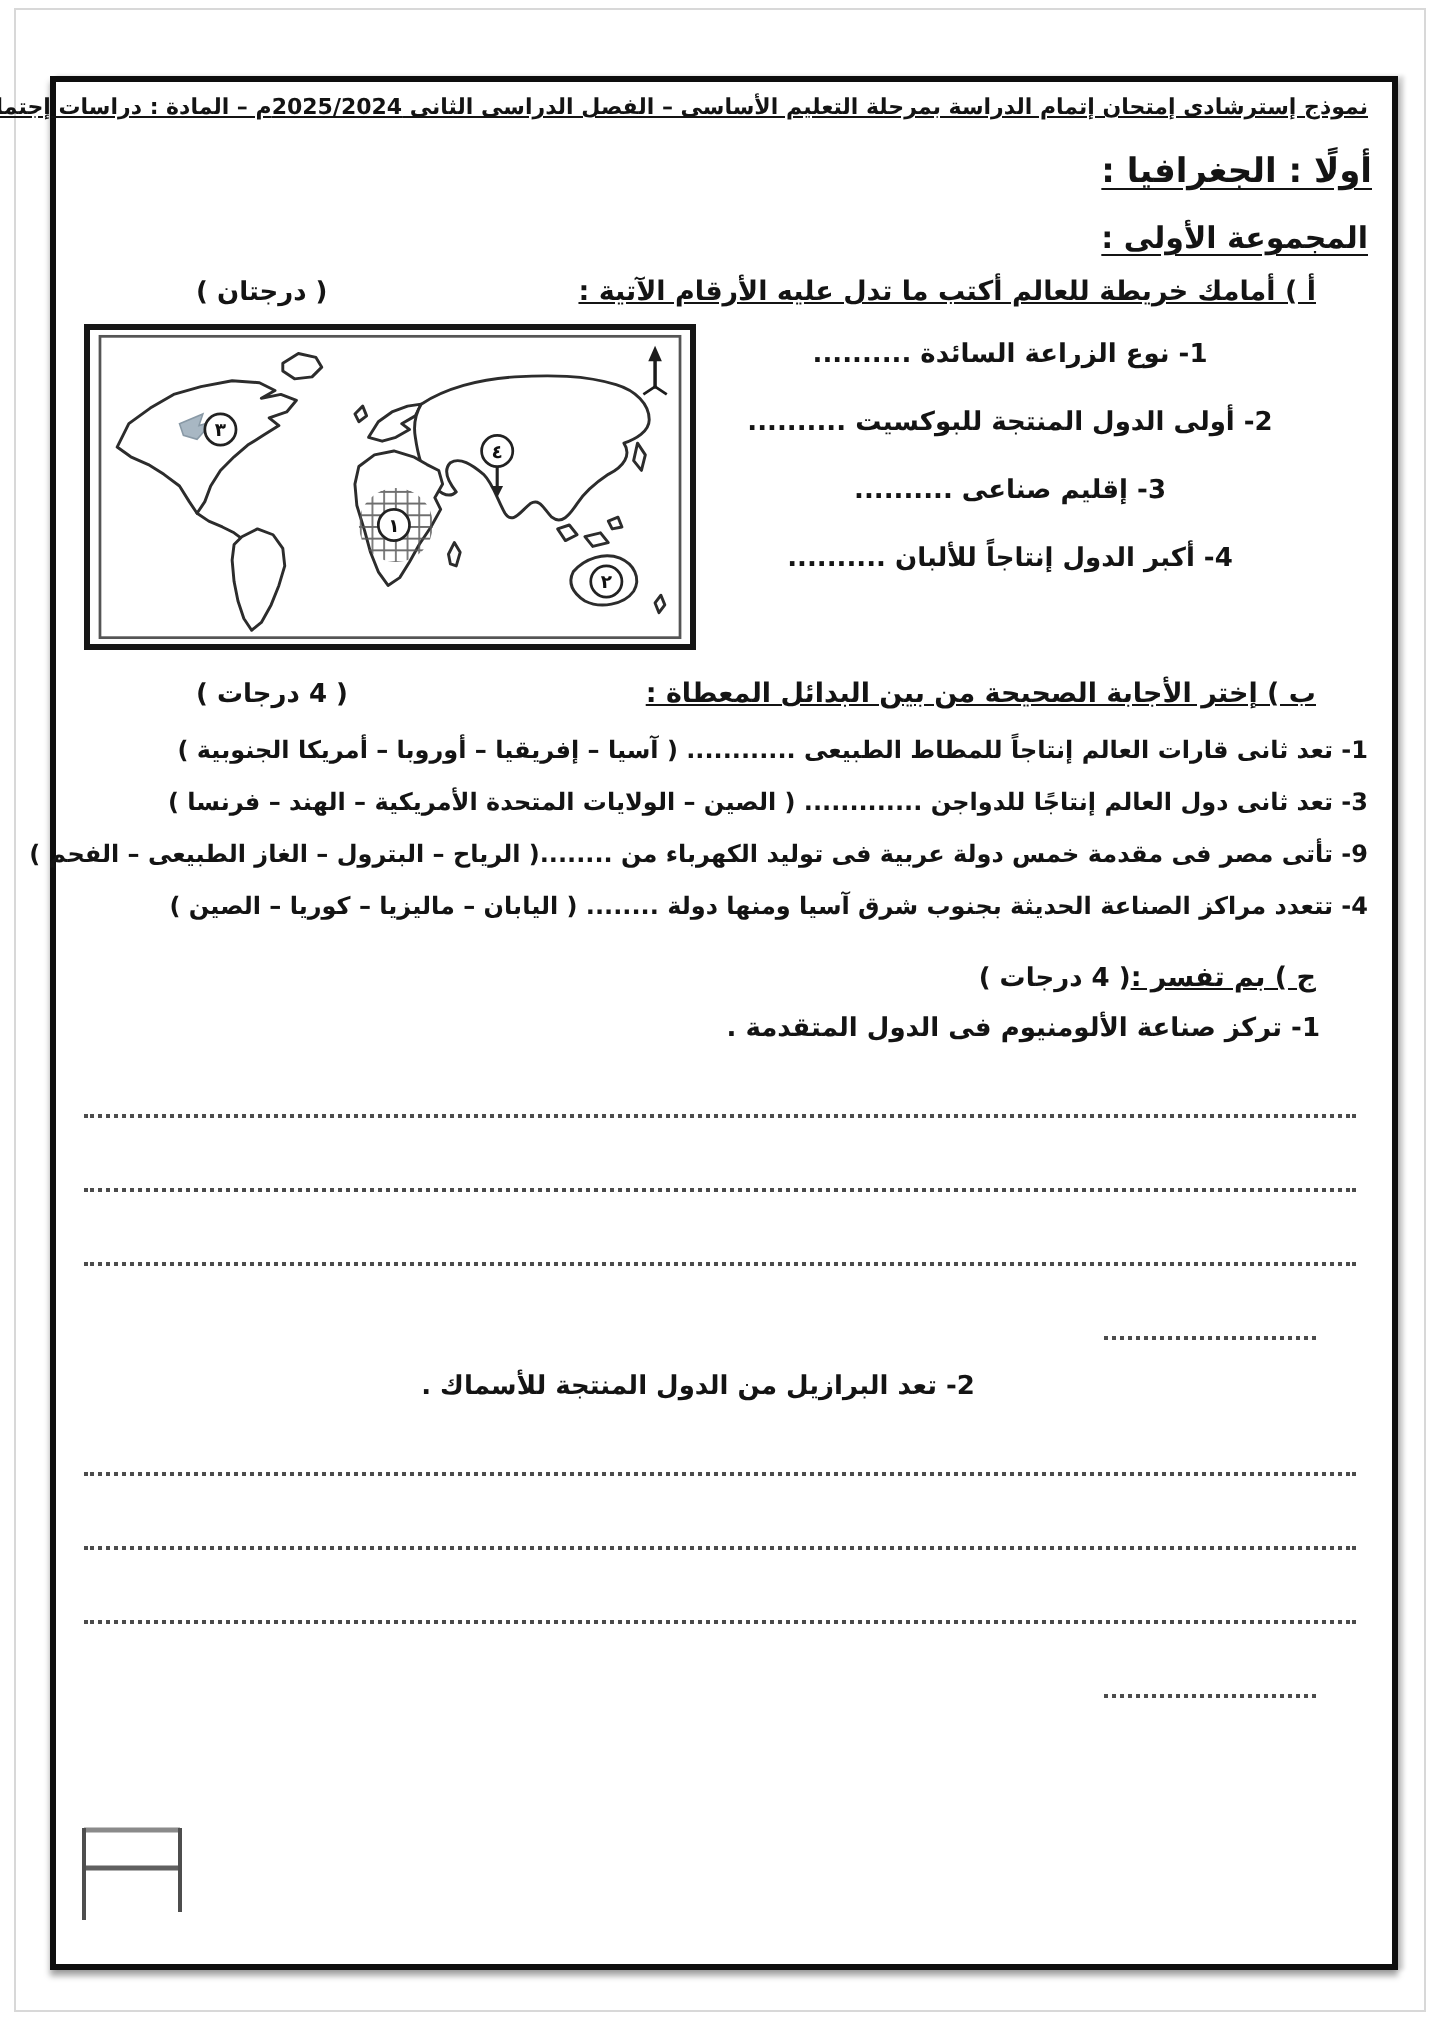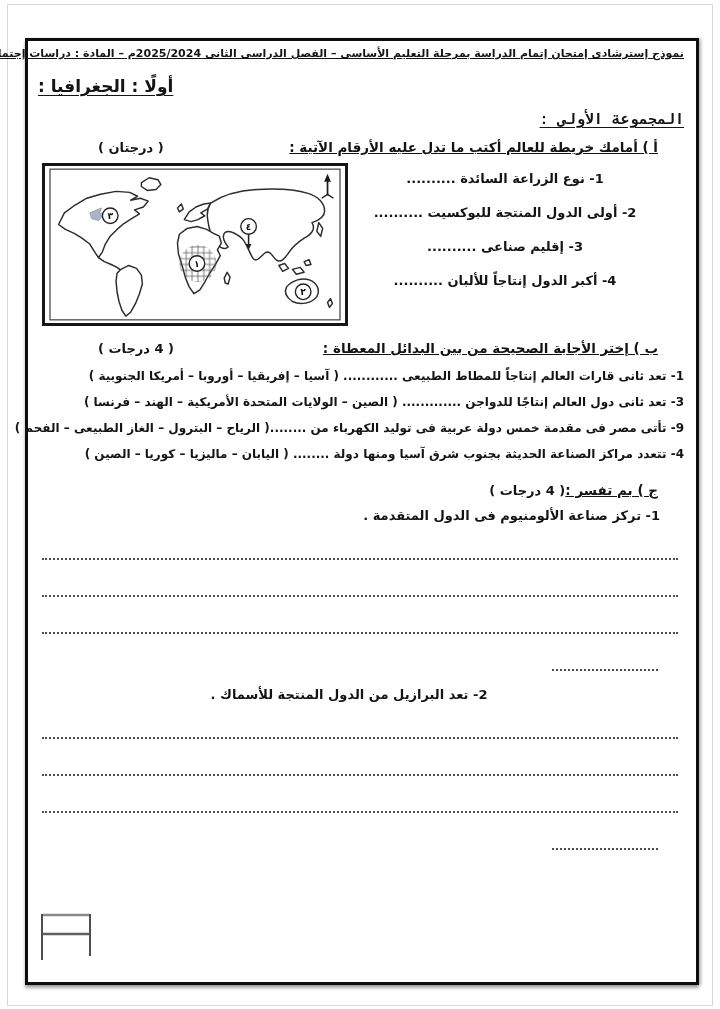--- a/index.html
+++ b/index.html
@@ -21,23 +21,23 @@
     border:3px solid #0e0e0e;
     box-shadow: 0 3px 3px rgba(0,0,0,.35), 3px 0 2px rgba(0,0,0,.15);
     padding:4px 10px 0 10px;
     background:#fff;
   }
   
   .hdr { display:flex; justify-content:space-between; align-items:baseline;
          font-size:11px; padding:2px 2px 0 2px; white-space:nowrap; }
   .hdr .t { text-decoration: underline; letter-spacing:0; }
   
-  .doc-title { text-align:left; font-size:17px; margin-top:16px; }
+  .doc-title { text-align:right; font-size:17px; margin-top:16px; }
   .doc-title span { text-decoration:underline; text-underline-offset:3px; }
-  .group-title { font-size:15px; margin:14px 2px 4px 0;font-family:Liberation Mono, monospace; }
+  .group-title { font-size:15px; margin:14px 2px 4px 0; }
   .group-title span { text-decoration:underline; text-underline-offset:3px; }
   
   .qrow { display:flex; justify-content:space-between; align-items:baseline;
           font-size:13.5px; margin:10px 2px 2px 2px; }
   .qrow .prompt { padding-right:26px;text-decoration:underline; }
   .qrow .marks { font-size:13px; padding-left:58px; white-space:nowrap; }
   .qrow-c .marks { padding-left:0; margin-left:440px; }
   
   .map-row { display:flex; margin:6px 0 2px 0;text-align:center; }
   .items-a { flex:1; padding:10px 30px 0 6px; display:flex; flex-direction:column;

